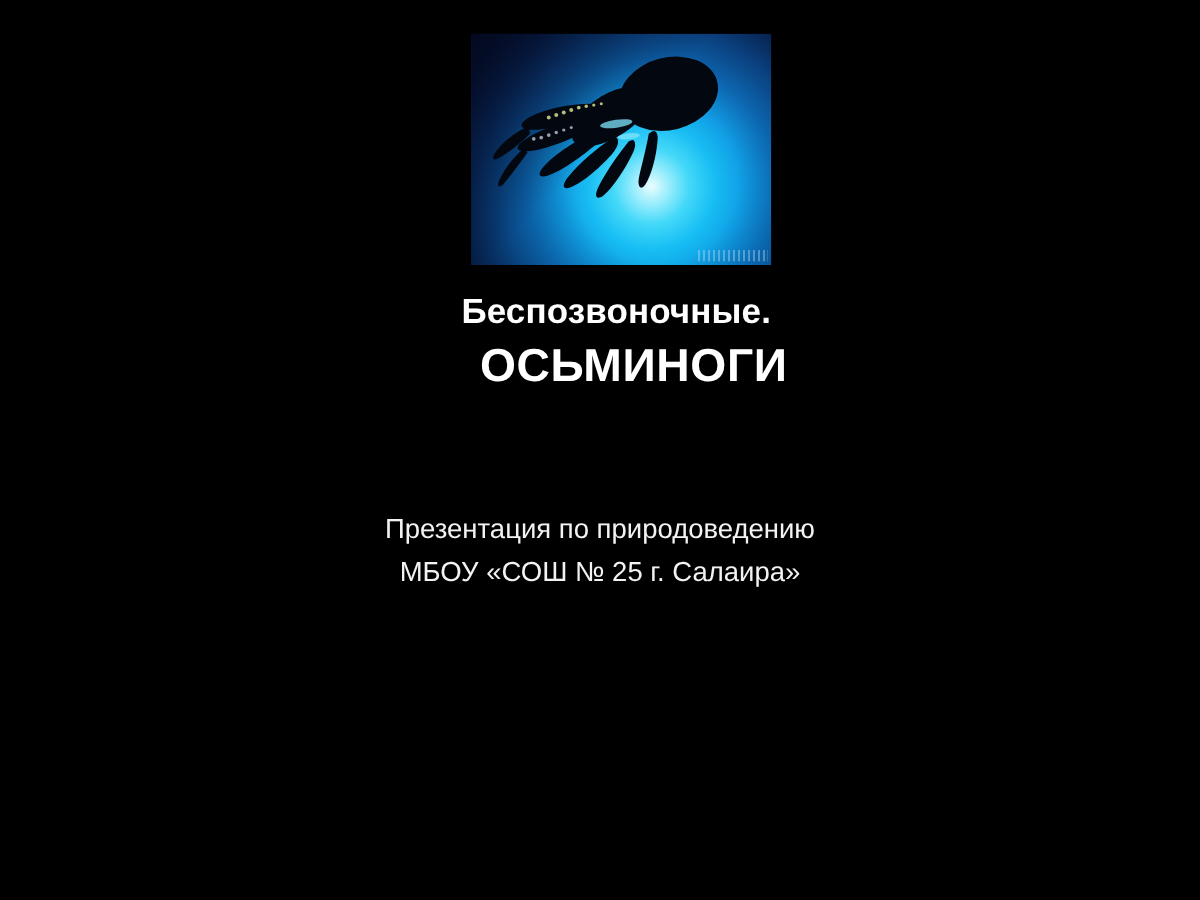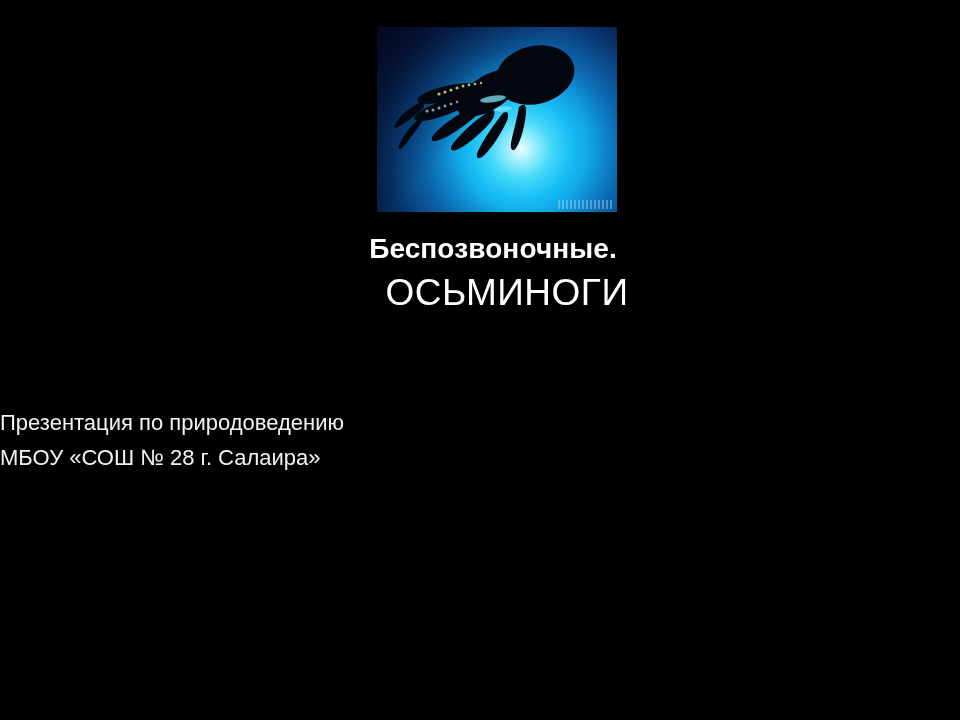--- a/index.html
+++ b/index.html
@@ -88,32 +88,33 @@
     display: block;
     font-size: 28px;
     font-weight: bold;
     line-height: 42px;
     letter-spacing: 0.1px;
     white-space: nowrap;
     margin-left: 26px;
   }
   .title-line.emphasis {
     font-size: 37px;
-    font-weight: normal;
+    font-weight: bold;
     line-height: 46px;
     letter-spacing: 0.5px;
     padding-left: 28px;
   }
 
   
   .subtitle-block {
     position: absolute;
     left: 0;
     top: 405px;
     width: 960px;
+    text-align: center;
     color: #f2f2f2;
   }
   .subtitle-line {
     display: block;
     font-size: 22px;
     font-weight: normal;
     line-height: 35px;
     white-space: nowrap;
   }
 </style>
@@ -182,16 +183,16 @@
     <div class="hero-watermark"></div>
   </div>
 
   <div class="title-block">
     <span class="title-line">Беспозвоночные.</span>
     <span class="title-line emphasis">ОСЬМИНОГИ</span>
   </div>
 
   <div class="subtitle-block">
     <span class="subtitle-line">Презентация по природоведению</span>
-    <span class="subtitle-line">МБОУ «СОШ № 28 г. Салаира»</span>
+    <span class="subtitle-line">МБОУ «СОШ № 25 г. Салаира»</span>
   </div>
 
 </div>
 
 </body></html>

